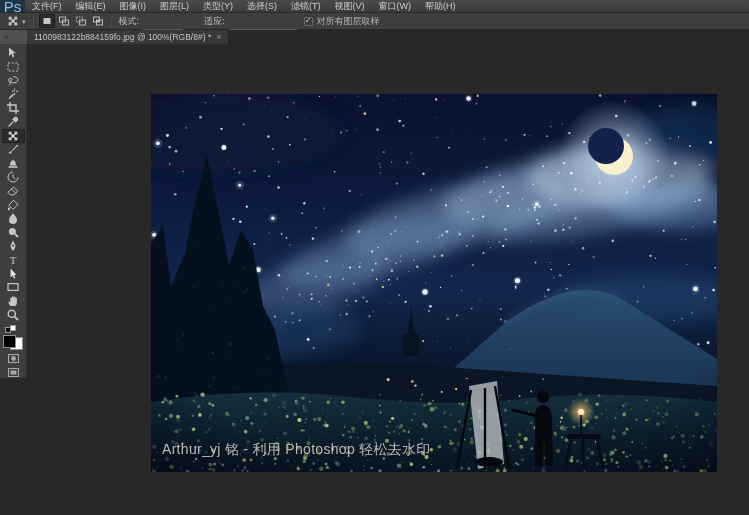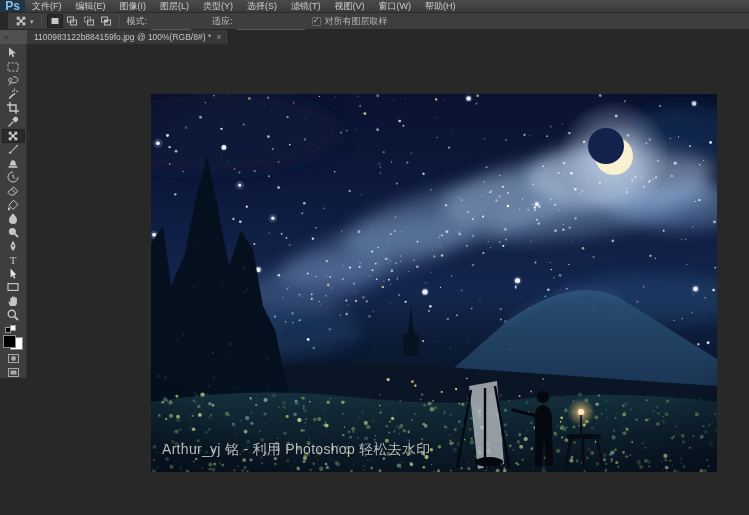--- a/index.html
+++ b/index.html
@@ -5,26 +5,26 @@
   * { margin:0; padding:0; box-sizing:border-box; }
   html,body { width:749px; height:515px; overflow:hidden; background:#282828;
     font-family:"Liberation Sans", sans-serif; }
   .app { position:relative; width:749px; height:515px; background:#282828; }
 
   
   .menu-bar { position:absolute; top:0; left:0; right:0; height:13px;
     background:linear-gradient(#4a4a4a,#3b3b3b); border-bottom:1px solid #2a2a2a;
     display:flex; align-items:stretch; font-size:9px; color:#cccccc; }
   .ps-logo { width:25px; display:flex; align-items:center; justify-content:center;
-    background:#203447; color:#8fc0ea; font-weight:bold; font-size:12px; }
+    background:#203447; color:#8fc0ea; font-weight:normal; font-size:15px; }
   .menu-items { display:flex; align-items:center; }
   .menu-item { padding:0 7px; line-height:12px; white-space:nowrap; cursor:default; }
 
   
-  .options-bar { position:absolute; top:13px; left:8px; right:0; height:17px;
+  .options-bar { position:absolute; top:13px; left:0; right:0; height:17px;
     background:#3e3e3e; border-bottom:1px solid #252525; display:flex;
     align-items:center; font-size:9px; color:#c2c2c2; padding-left:4px; }
   .ob-sep { width:1px; height:13px; background:#2c2c2c; border-right:1px solid #4c4c4c; margin:0 5px; }
   .ob-toolicon { display:flex; align-items:center; gap:2px; padding:0 2px; }
   .caret { font-size:7px; color:#b0b0b0; line-height:1; }
   .sel-modes { display:flex; gap:1px; }
   .sel-mode { width:16px; height:14px; display:flex; align-items:center; justify-content:center; border-radius:2px; }
   .sel-mode.active { background:#2b2b2b; box-shadow:inset 0 0 0 1px #1e1e1e; }
   .ob-label { margin:0 3px 0 2px; color:#bdbdbd; }
   .dropdown { height:12px; background:#4a4a4a; border:1px solid #5a5a5a; border-radius:2px;

